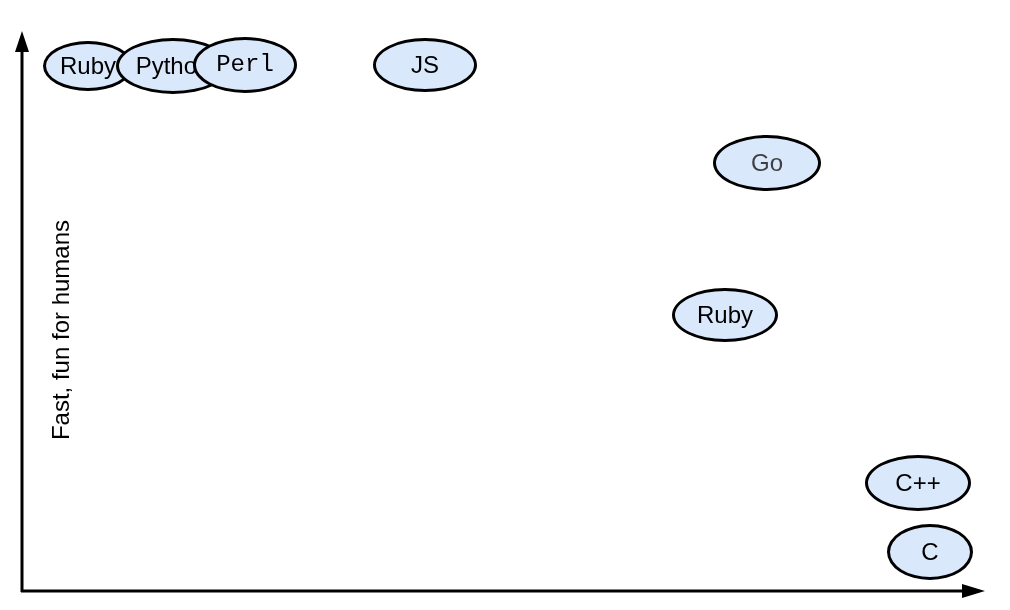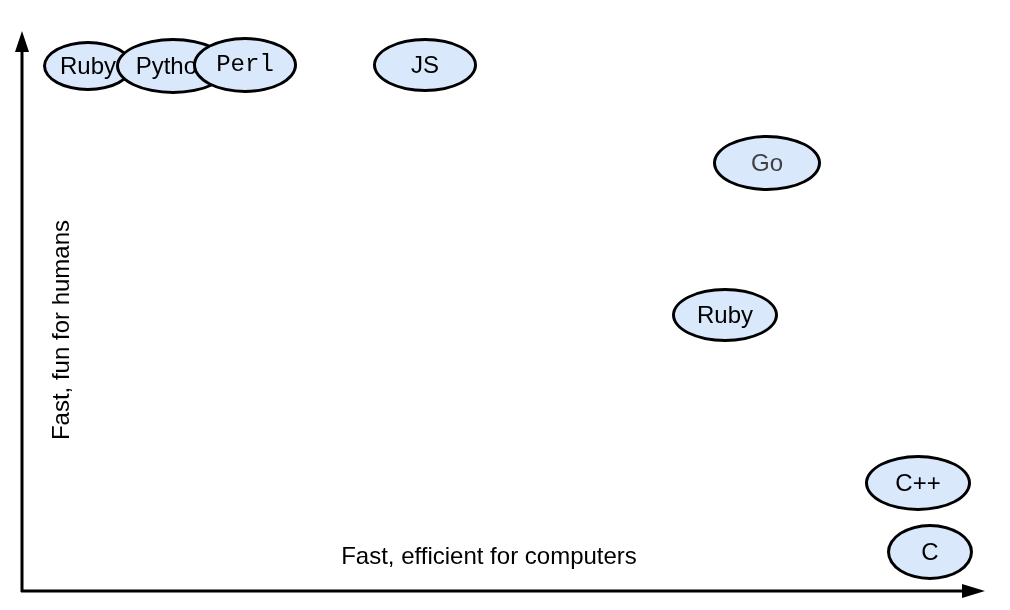--- a/index.html
+++ b/index.html
@@ -58,21 +58,20 @@
 
   <svg class="axes-svg" viewBox="0 0 1010 610" aria-hidden="true">
     <line x1="22" y1="592" x2="22" y2="48" stroke="#000000" stroke-width="3"></line>
     <polygon points="22,31 15,52 29,52" fill="#000000"></polygon>
     <line x1="21" y1="591" x2="964" y2="591" stroke="#000000" stroke-width="3"></line>
     <polygon points="985,591 962,584 962,598" fill="#000000"></polygon>
   </svg>
 
   <div class="axis-label y-label">Fast, fun for humans</div>
 
-  <div class="axis-label x-label">Fast, efficient for computers</div>
 
   <div id="nodes-layer">
       <div class="node" style="left: 43px; top: 41px; width: 90px; height: 50px; background: rgb(218, 232, 252); border-color: rgb(0, 0, 0); color: rgb(0, 0, 0);">
         <span>Ruby</span>
       </div>
       <div class="node" style="left: 116px; top: 38px; width: 114px; height: 56px; background: rgb(218, 232, 252); border-color: rgb(0, 0, 0); color: rgb(0, 0, 0);">
         <span>Python</span>
       </div>
       <div class="node" style="left: 193px; top: 37px; width: 104px; height: 56px; background: rgb(218, 232, 252); border-color: rgb(0, 0, 0); color: rgb(0, 0, 0); font-family: Liberation Mono, monospace;">
         <span>Perl</span>

